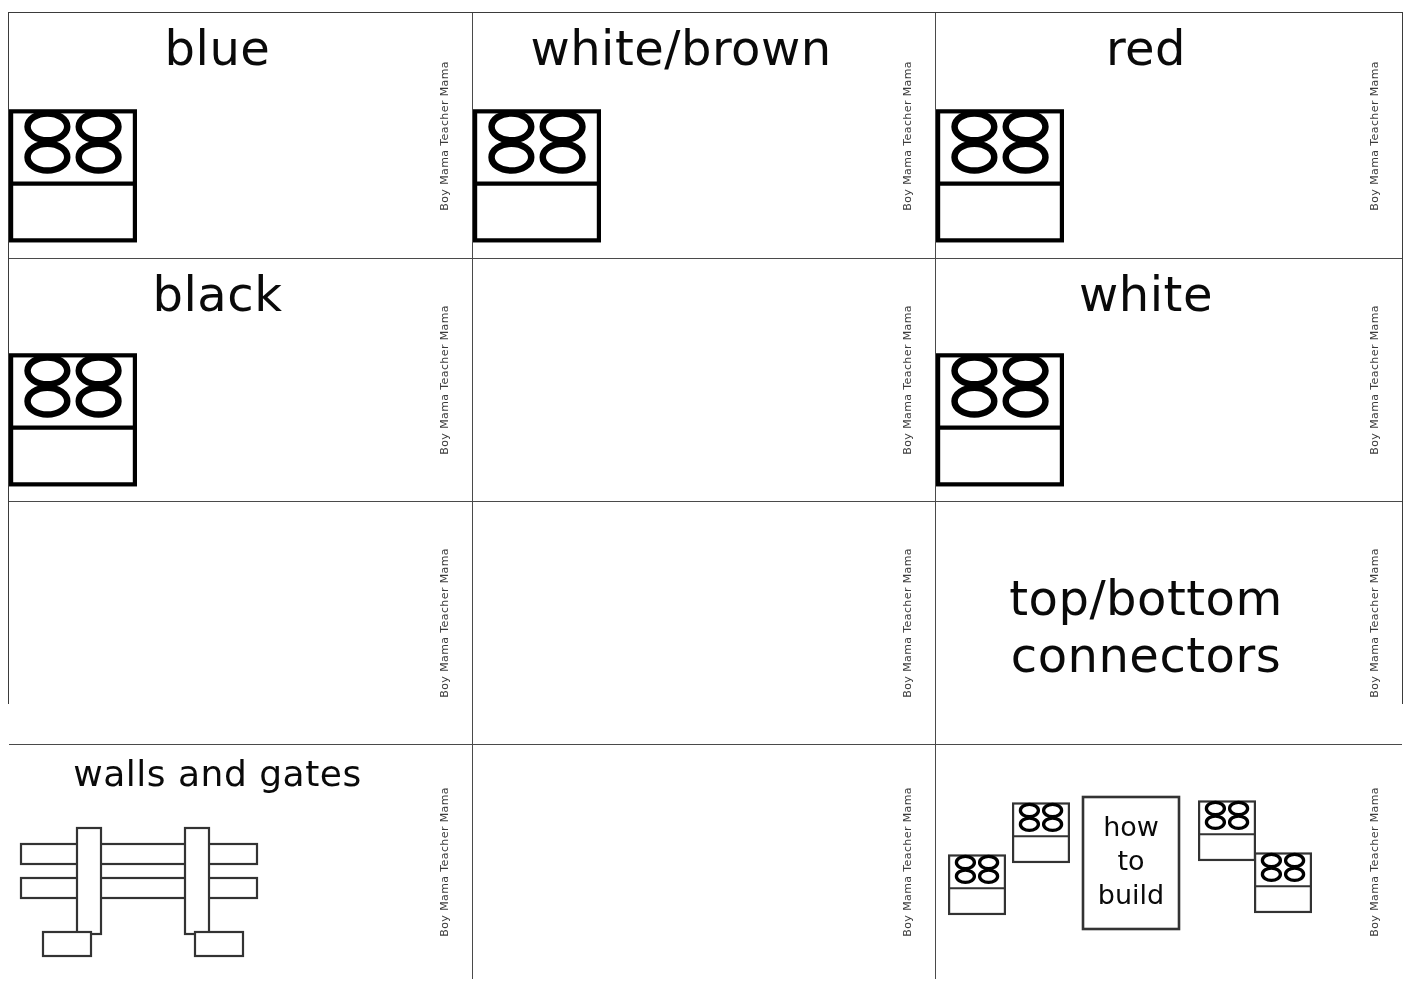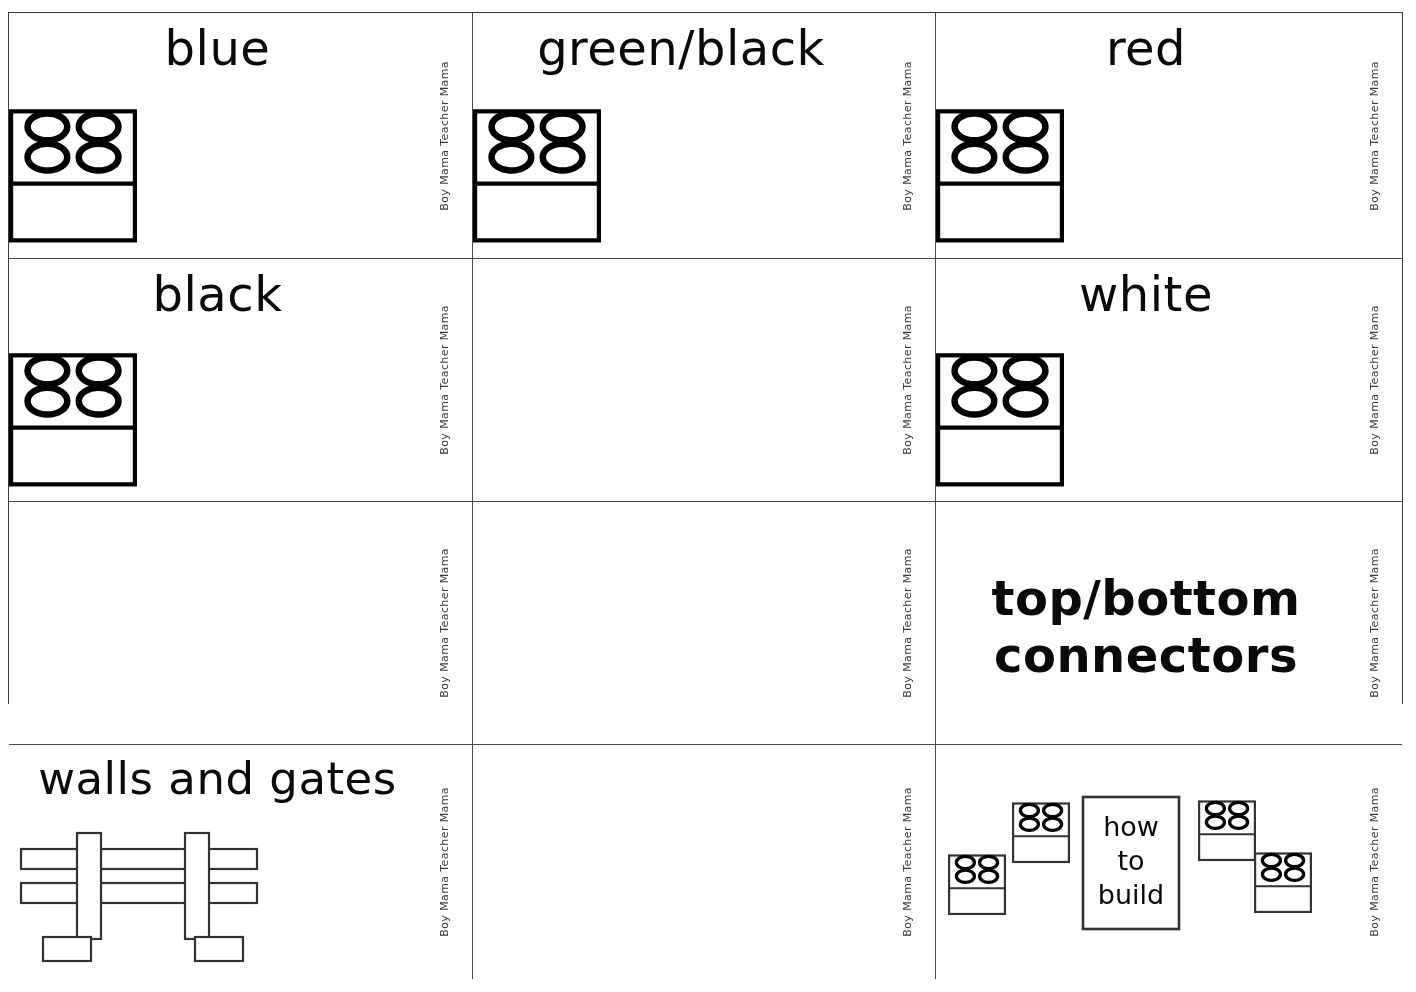--- a/index.html
+++ b/index.html
@@ -66,25 +66,25 @@
     font-size: 48px;
     line-height: 1.08;
     color: #0a0a0a;
     text-align: center;
     letter-spacing: 0.5px;
     margin-top: 10px;
     padding: 0 6px;
     white-space: nowrap;
   }
   .cell-title.two-line { white-space: normal; line-height: 1.18; }
-  .cell-title.tight { font-size: 45px; }
+  .cell-title.tight { font-size: 36px; }
 
   
   .cell-inner.text-only { justify-content: center; }
-  .cell-inner.text-only .cell-title { margin-top: 8px; font-weight: bold; }
+  .cell-inner.text-only .cell-title { margin-top: 8px; }
 
   
   .watermark {
     position: absolute;
     right: 8px;
     top: 0;
     height: 100%;
     width: 40px;
     display: flex;
     align-items: center;
@@ -132,21 +132,21 @@
     <ellipse cx="89.6" cy="60.139520000000005" rx="19.84" ry="13.44" fill="#fff" stroke="#000" stroke-width="6.510000000000001"></ellipse>
   </svg>
           </div>
         </div>
         <div class="watermark">
           <span>Boy Mama Teacher Mama</span>
         </div>
       </div>
       <div class="cell">
         <div class="cell-inner">
-          <div class="cell-title">green/black</div>
+          <div class="cell-title">white/brown</div>
           <div class="art">
             <svg width="128" height="143.36" viewBox="0 0 128 143.36">
     <rect x="2.1" y="14.336000000000002" width="123.8" height="129.02400000000003" fill="#fff" stroke="#000" stroke-width="4.2"></rect>
     <line x1="2.1" y1="86.58944000000002" x2="125.9" y2="86.58944000000002" stroke="#000" stroke-width="4.2"></line>
 
     <ellipse cx="38.4" cy="29.818880000000007" rx="19.84" ry="13.44" fill="#fff" stroke="#000" stroke-width="6.510000000000001"></ellipse>
     <ellipse cx="38.4" cy="60.139520000000005" rx="19.84" ry="13.44" fill="#fff" stroke="#000" stroke-width="6.510000000000001"></ellipse>
 
     <ellipse cx="89.6" cy="29.818880000000007" rx="19.84" ry="13.44" fill="#fff" stroke="#000" stroke-width="6.510000000000001"></ellipse>
     <ellipse cx="89.6" cy="60.139520000000005" rx="19.84" ry="13.44" fill="#fff" stroke="#000" stroke-width="6.510000000000001"></ellipse>

